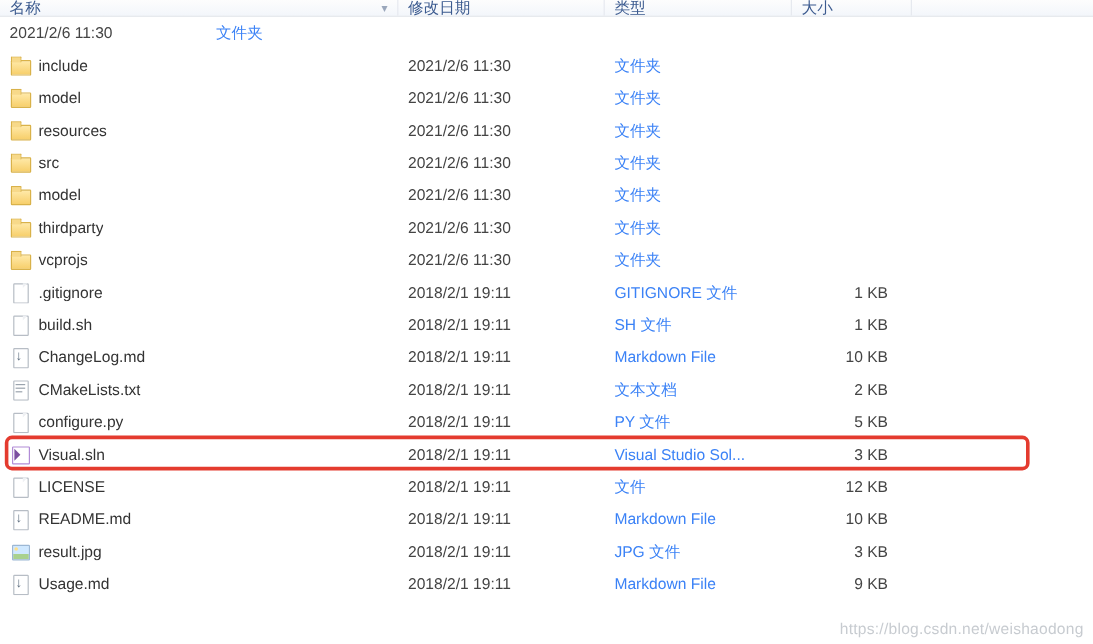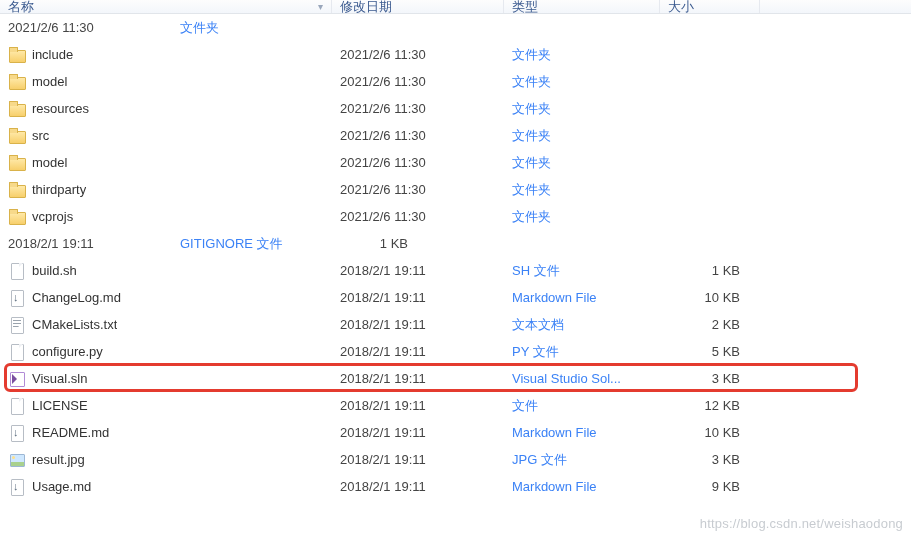--- a/index.html
+++ b/index.html
@@ -273,20 +273,24 @@
     <div class="row">
       <div class="cell name">
         <span class="icon folder"></span>
         <span class="fname">vcprojs</span>
       </div>
       <div class="cell date">2021/2/6 11:30</div>
       <div class="cell type">文件夹</div>
       <div class="cell size"></div>
     </div>
     <div class="row">
+      <div class="cell name">
+        <span class="icon file"></span>
+        <span class="fname">.gitignore</span>
+      </div>
       <div class="cell date">2018/2/1 19:11</div>
       <div class="cell type">GITIGNORE 文件</div>
       <div class="cell size">1 KB</div>
     </div>
     <div class="row">
       <div class="cell name">
         <span class="icon file"></span>
         <span class="fname">build.sh</span>
       </div>
       <div class="cell date">2018/2/1 19:11</div>

